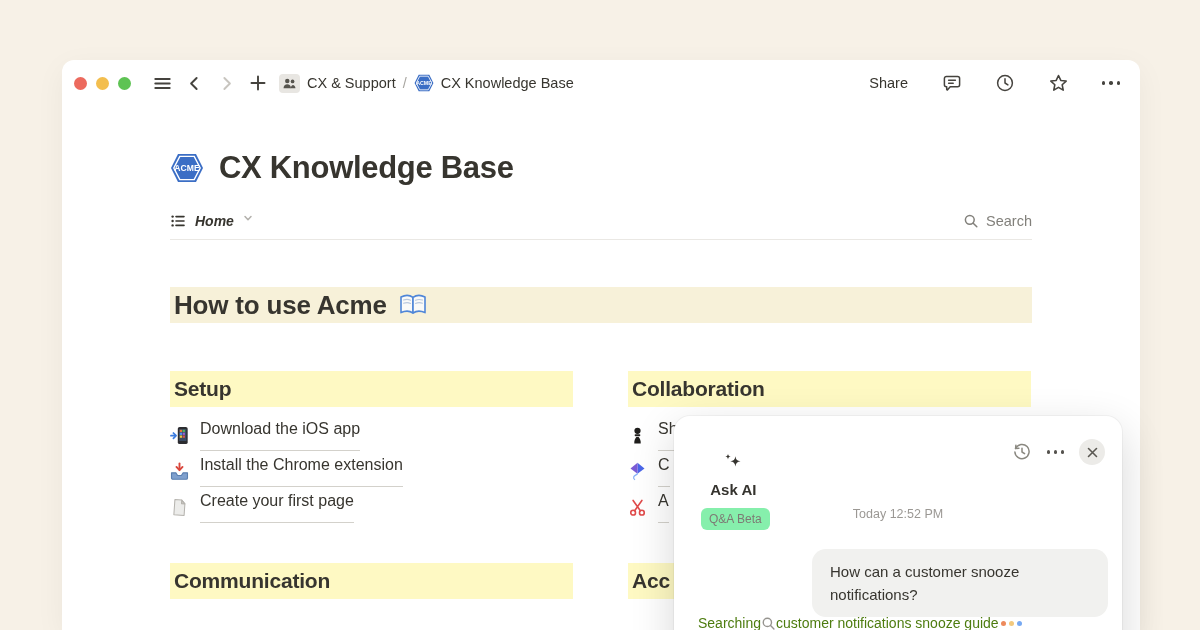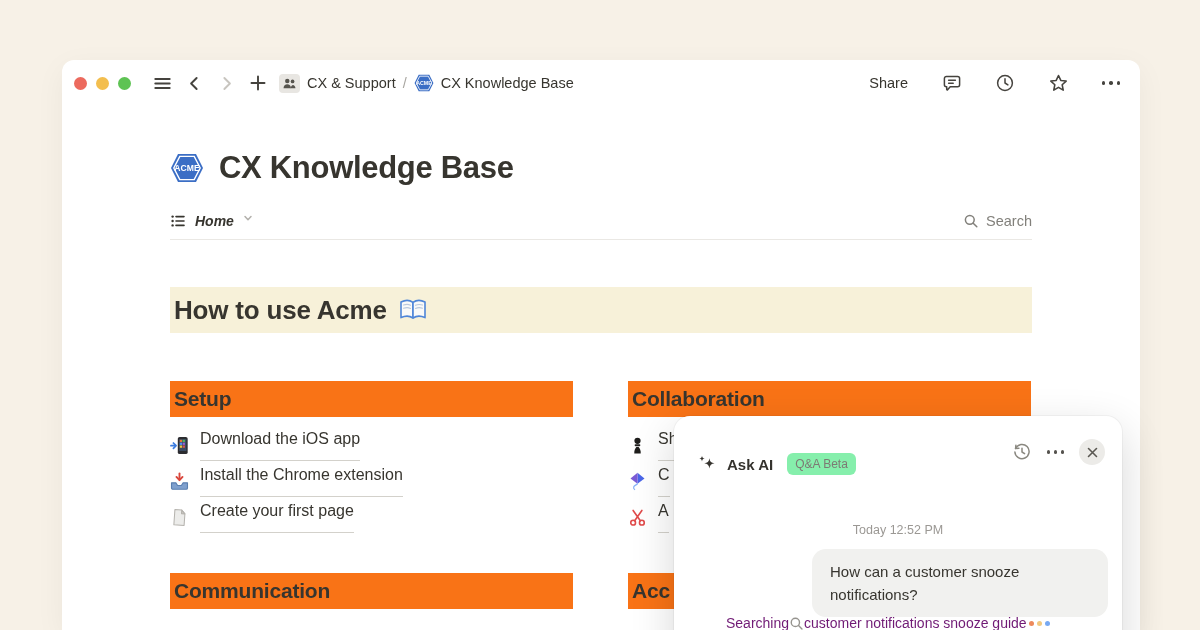--- a/index.html
+++ b/index.html
@@ -30,51 +30,51 @@
   .dots3 { display:flex; gap:4px; align-items:center; }
   .dots3 i { width:3.5px; height:3.5px; border-radius:50%; background:#45433E; }
   
   .content { margin-left:108px; width:862px; }
   .page-header { display:flex; align-items:center; gap:15px; margin-top:44px; }
   .page-title { font-size:31px; font-weight:700; letter-spacing:-0.3px; color:#37352F; }
   .view-row { display:flex; align-items:center; margin-top:27px; }
   .view-tab { display:flex; align-items:flex-start; gap:9px; font-size:14px; font-weight:700;font-style:italic; }
   .search { margin-left:auto; display:flex; align-items:center; gap:7px; font-size:14.5px; color:#82807B; }
   .divider { border-bottom:1px solid #EAE8E4; margin-top:10px; }
-  .banner { margin-top:47px; background:#F7F1D9; height:46px; display:flex; align-items:center; gap:12px; padding:0 4px; }
+  .banner { margin-top:47px; background:#F7F1D9; height:36px; display:flex; align-items:center; gap:12px; padding:0 4px; }
   .banner-title { font-size:26px; font-weight:700; letter-spacing:-0.2px; }
   .cols { display:flex; gap:55px; margin-top:48px; }
   .col { width:403px; }
-  .sec-band { background:#f97316; height:36px; display:flex; align-items:center; padding:0 4px; }
+  .sec-band { background:#fef9c3; height:36px; display:flex; align-items:center; padding:0 4px; }
   .sec-title { font-size:21px; font-weight:700; letter-spacing:-0.2px; }
   .links { margin-top:10px; }
   .link-row { display:flex; align-items:center; gap:11px; height:36px; }
   .link-ico { width:19px; height:19px; flex:0 0 19px; display:flex; align-items:center; justify-content:center; }
   .link-text { font-size:16px; color:#37352F; border-bottom:1px solid #D3D1CB; padding-bottom:12px; }
   .band-gap { margin-top:38px; }
   
   .dialog {
     position:absolute; left:674px; top:416px; width:448px; height:280px;
     background:#FFFFFF; border-radius:16px; z-index:10;
     box-shadow:0 0 0 1px rgba(15,15,15,0.04), 0 14px 44px rgba(15,15,15,0.16);
   }
-  .dlg-title-row { position:absolute; left:23px; top:37px; display:flex; align-items:center; gap:10px; }
+  .dlg-title-row { position:absolute; left:23px; top:37px; display:flex; align-items:center; gap:10px;flex-direction:column; }
   .dlg-title { font-size:15px; font-weight:700; color:#35332E; }
   .dlg-badge { background:#86efac; color:#7D7A74; font-size:12px; padding:4px 8px; border-radius:6px; margin-left:4px; }
   .dlg-right { position:absolute; right:17px; top:23px; display:flex; align-items:center; gap:15px; }
   .dlg-dots { display:flex; gap:3.5px; }
   .dlg-dots i { width:3.5px; height:3.5px; border-radius:50%; background:#55534E; }
   .dlg-close { width:26px; height:26px; border-radius:50%; background:#ECEBE8; display:flex; align-items:center; justify-content:center; }
-  .dlg-time { position:absolute; top:107px; left:0; width:100%; text-align:center; font-size:12.5px; color:#9B9894; }
+  .dlg-time { position:absolute; top:91px; left:0; width:100%; text-align:center; font-size:12.5px; color:#9B9894; }
   .bubble {
     position:absolute; top:133px; right:14px; width:296px;
     background:#F1F1EF; border-radius:14px; padding:11px 18px;
     font-size:15px; line-height:23px; color:#37352F;
   }
-  .status-line { position:absolute; top:199px; left:24px; display:flex; align-items:center; font-size:14px; color:#701a75; white-space:nowrap;margin-left:28px; }
+  .status-line { position:absolute; top:199px; left:24px; display:flex; align-items:center; font-size:14px; color:#4d7c0f; white-space:nowrap; }
   .sdots { display:flex; gap:3px; margin-left:2px; }
   .sdots i { width:5px; height:5px; border-radius:50%; }
   .sdots .d1{ background:#ED8A5C; } .sdots .d2{ background:#F2C97E; } .sdots .d3{ background:#77A9F2; }
   svg { display:block; }
 </style>
 </head>
 <body>
 
 <div class="window">
 

